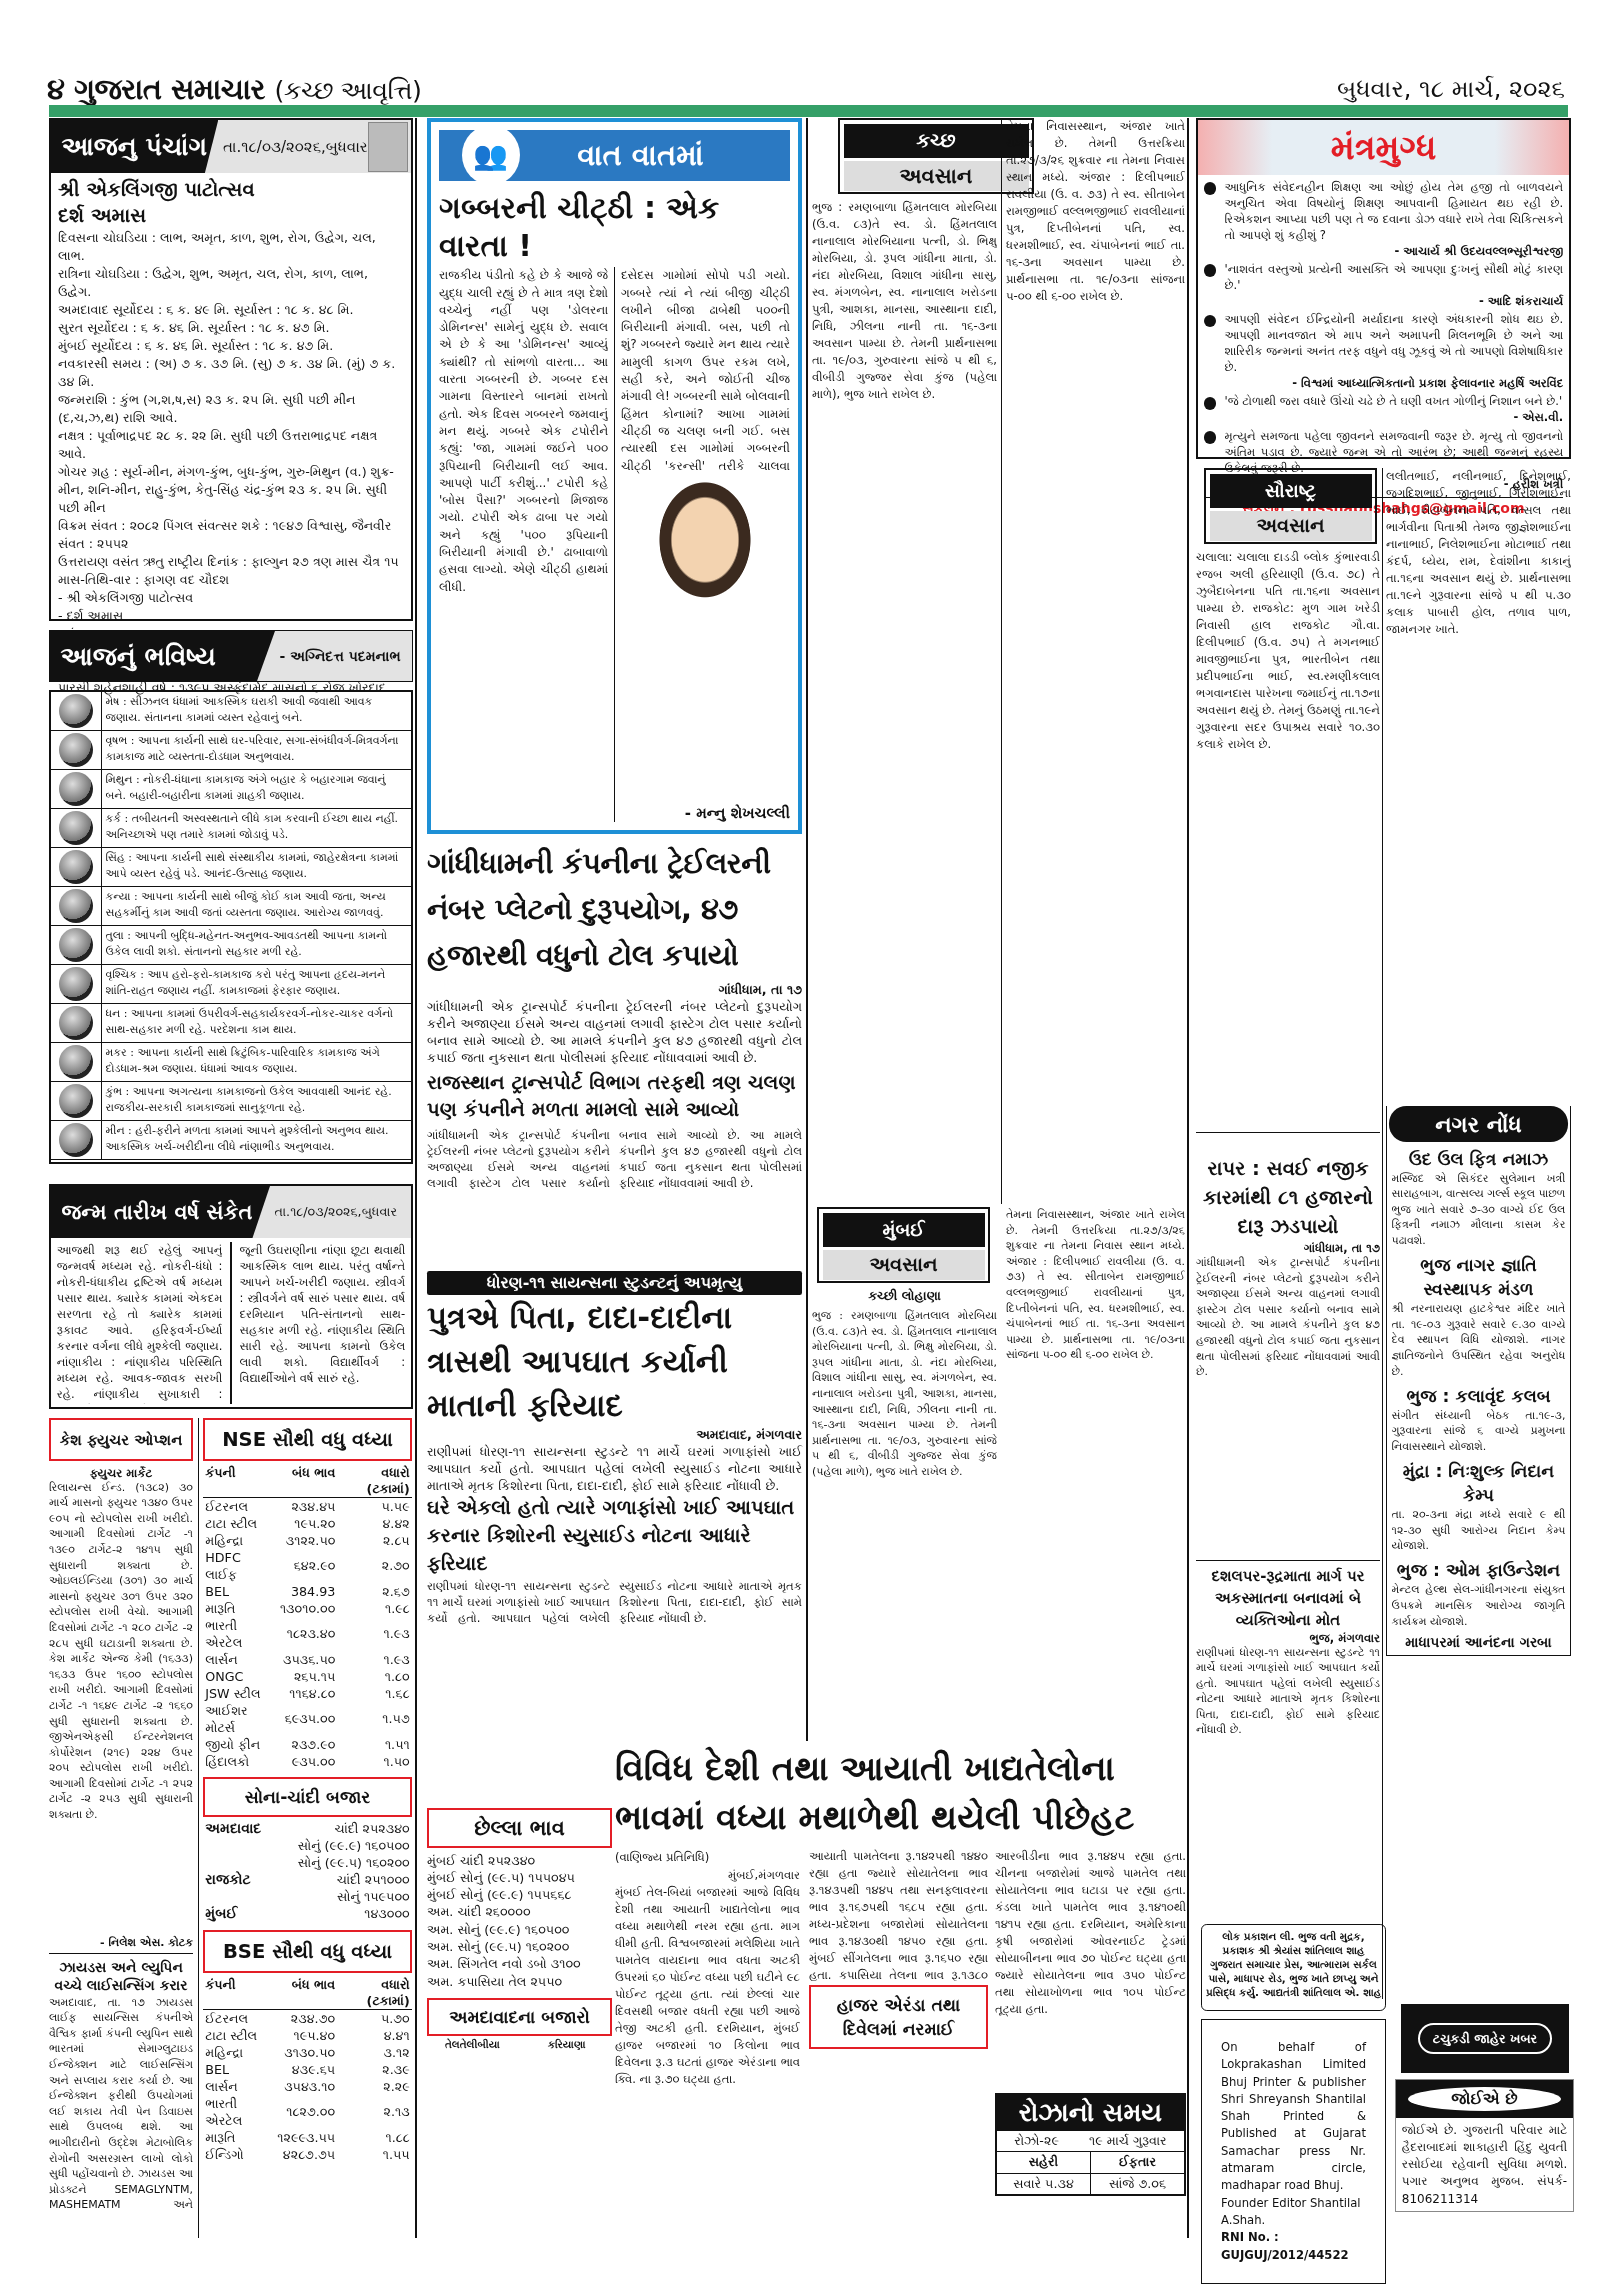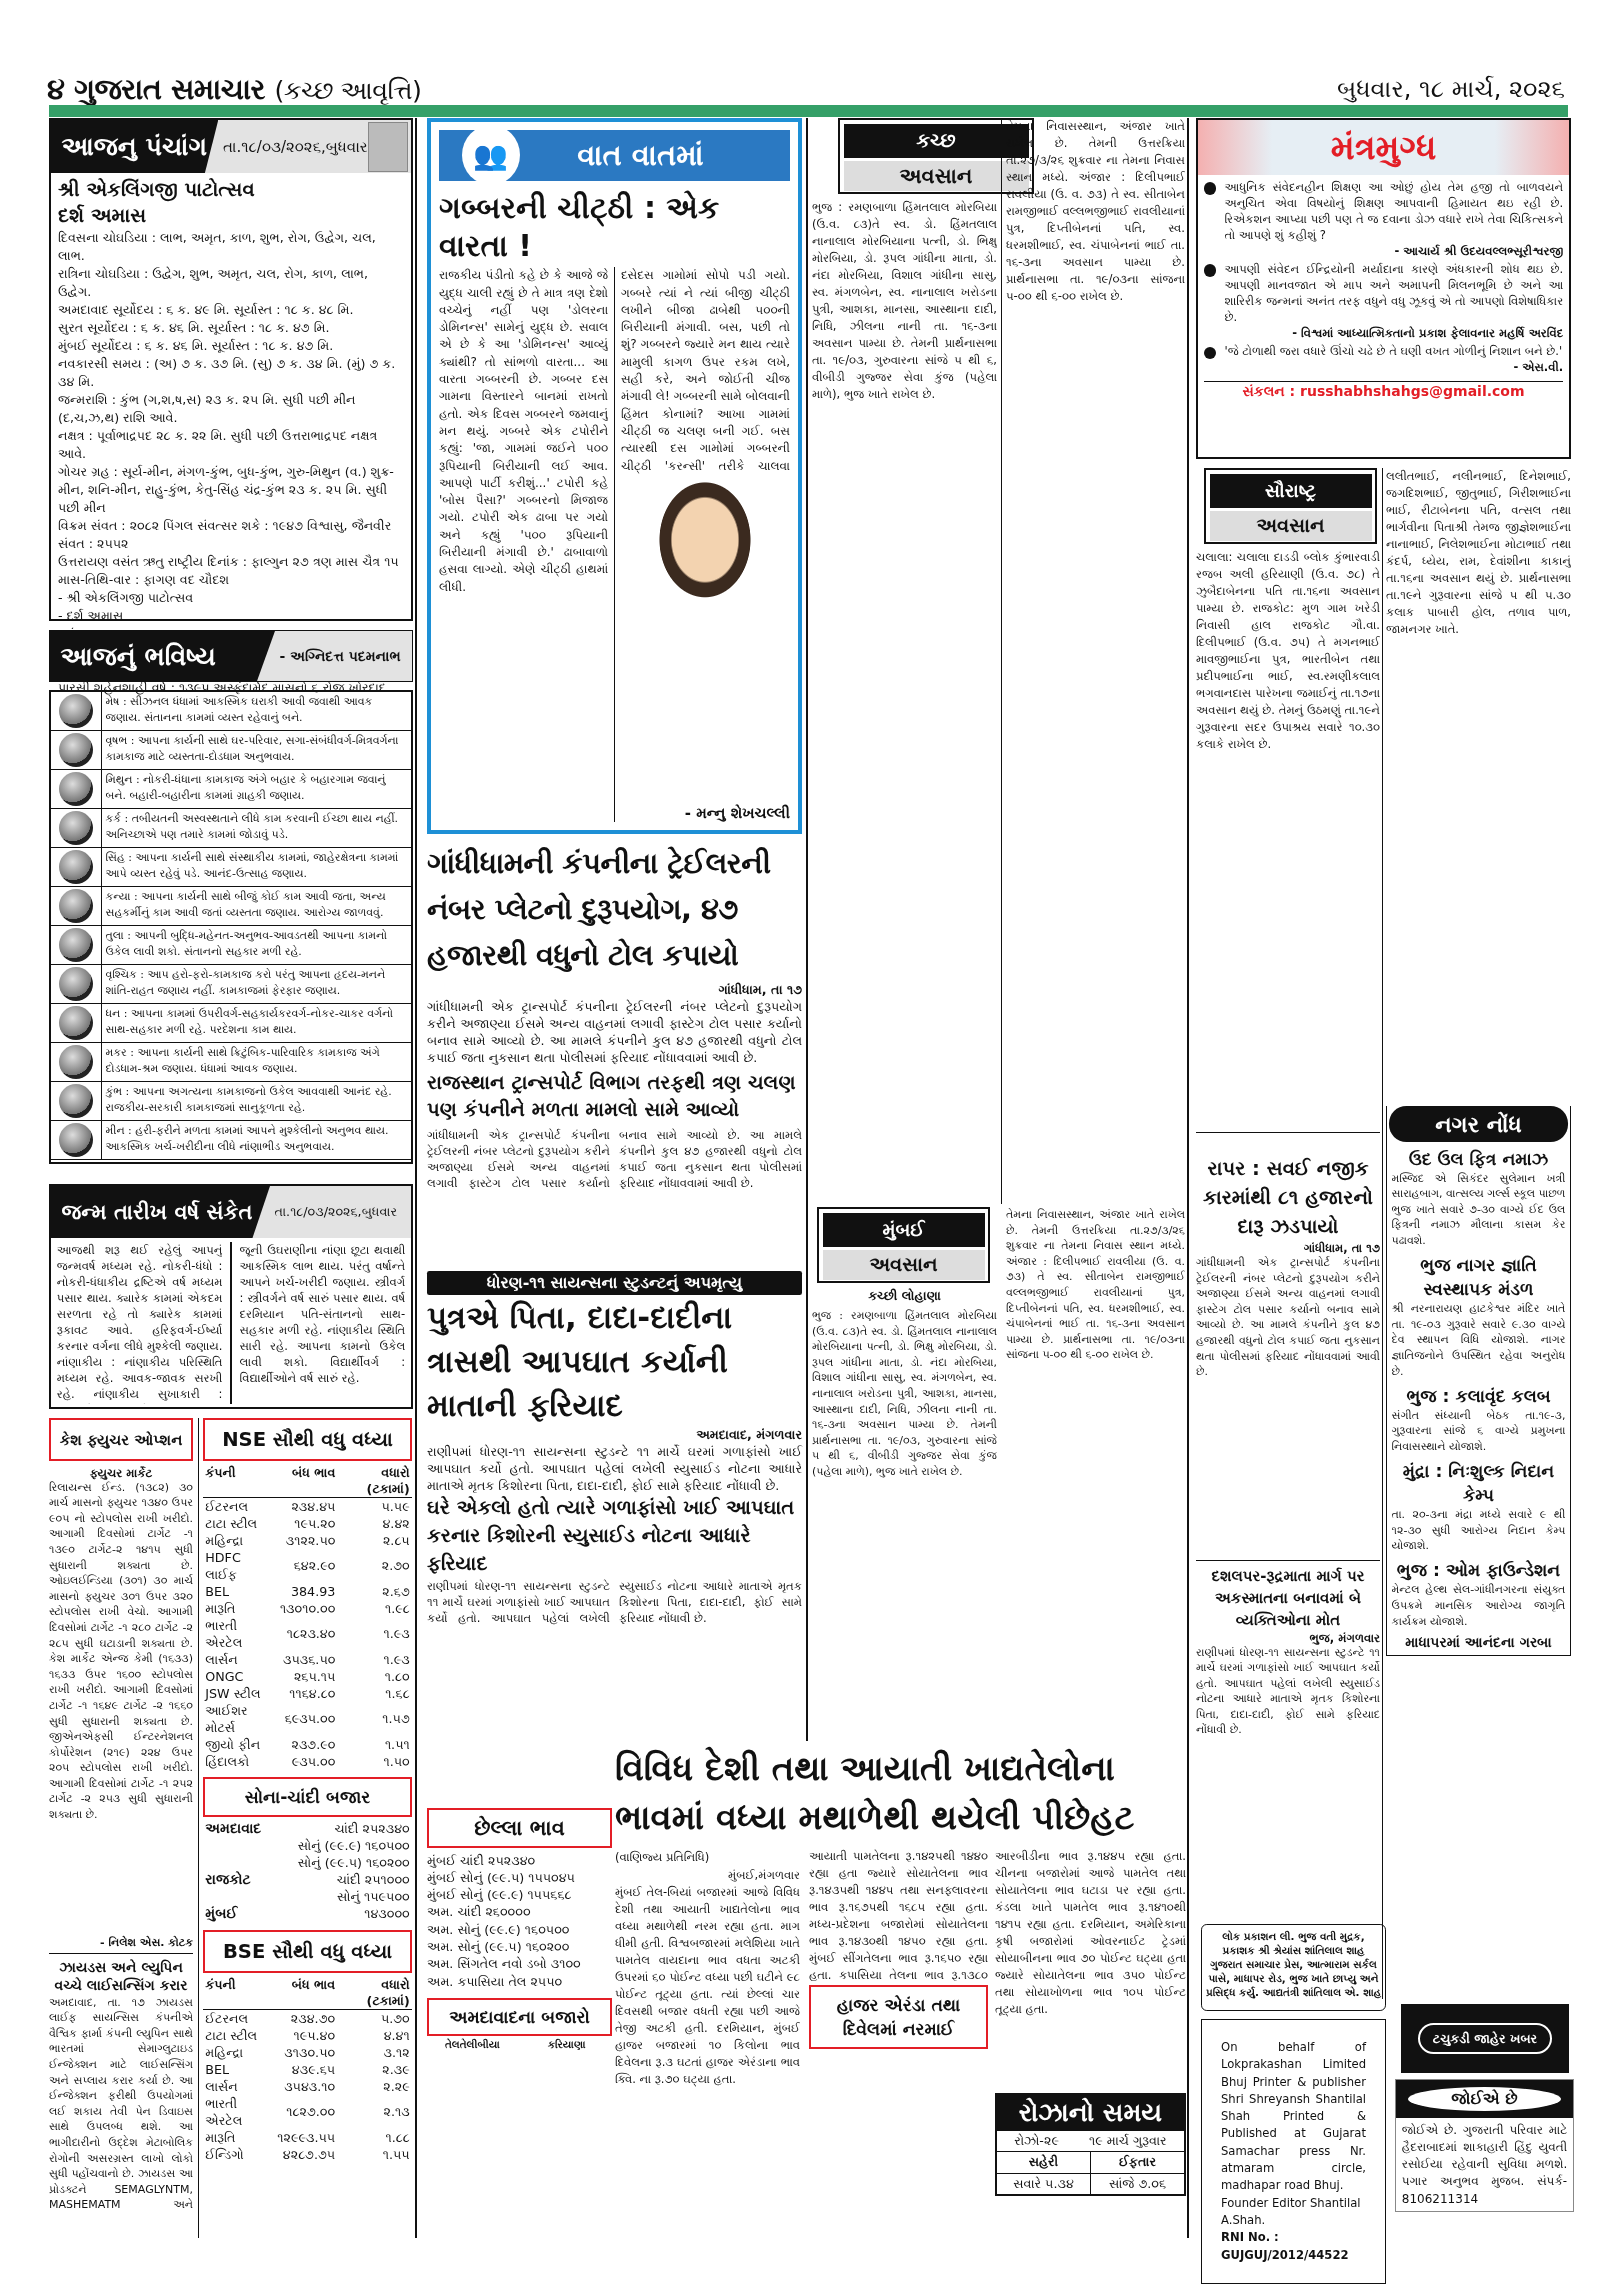--- a/index.html
+++ b/index.html
@@ -452,29 +452,43 @@
       <div class="bul">
         <span class="dot"></span>
         <div style="flex:1;text-align:justify">
           <div>આધુનિક સંવેદનહીન શિક્ષણ આ ઓછું હોય તેમ હજી તો બાળવયને અનુચિત એવા વિષયોનું શિક્ષણ આપવાની હિમાયત થઇ રહી છે. રિએકશન આપ્યા પછી પણ તે જ દવાના ડોઝ વધારે રાખે તેવા ચિકિત્સકને તો આપણે શું કહીશું ?</div>
           <div class="qauth">- આચાર્ય શ્રી ઉદયવલ્લભ્સૂરીશ્વરજી</div>
         </div>
       </div>
       <div class="bul">
         <span class="dot"></span>
         <div style="flex:1;text-align:justify">
+          <div>'નાશવંત વસ્તુઓ પ્રત્યેની આસક્તિ એ આપણા દુઃખનું સૌથી મોટું કારણ છે.'</div>
+          <div class="qauth">- આદિ શંકરાચાર્ય</div>
+        </div>
+      </div>
+      <div class="bul">
+        <span class="dot"></span>
+        <div style="flex:1;text-align:justify">
           <div>આપણી સંવેદન ઈન્દ્રિયોની મર્યાદાના કારણે અંધકારની શોધ થઇ છે. આપણી માનવજાત એ માપ અને અમાપની મિલનભૂમિ છે અને આ શારિરીક જન્મનાં અનંત તરફ વધુને વધુ ઝૂકવું એ તો આપણો વિશેષાધિકાર છે.</div>
           <div class="qauth">- વિશ્વમાં આધ્યાત્મિકતાનો પ્રકાશ ફેલાવનાર મહર્ષિ અરવિંદ</div>
         </div>
       </div>
       <div class="bul">
         <span class="dot"></span>
         <div style="flex:1;text-align:justify">
           <div>'જે ટોળાથી જરા વધારે ઊંચો ચઢે છે તે ઘણી વખત ગોળીનું નિશાન બને છે.'</div>
           <div class="qauth">- એસ.વી.</div>
+        </div>
+      </div>
+      <div class="bul">
+        <span class="dot"></span>
+        <div style="flex:1;text-align:justify">
+          <div>મૃત્યુને સમજતા પહેલા જીવનને સમજવાની જરૂર છે. મૃત્યુ તો જીવનનો અંતિમ પડાવ છે. જ્યારે જન્મ એ તો આરંભ છે; આથી જન્મનું રહસ્ય ઉકેલવું જરૂરી છે.</div>
+          <div class="qauth">- હરીશ ખત્રી</div>
         </div>
       </div>
     </div>
   <div style="border-top:1.2px solid #111;margin:0 5.8px;text-align:center;color:#e31e26;font-weight:bold;font-size:14px;padding-top:1.2px">સંકલન : russhabhshahgs@gmail.com</div>
 </div>
 
 <div class="abs box" style="left:1204px;top:468px;width:173px;height:76px">
   <div style="background:#111;color:#fff;height:34px;margin:3.5px;font-size:18.5px;font-weight:bold;text-align:center;line-height:34px">સૌરાષ્ટ્ર</div>
   <div style="background:#ddd;height:30px;margin:0 3.5px;font-size:19.6px;font-weight:bold;text-align:center;line-height:30px">અવસાન</div>
 </div>

